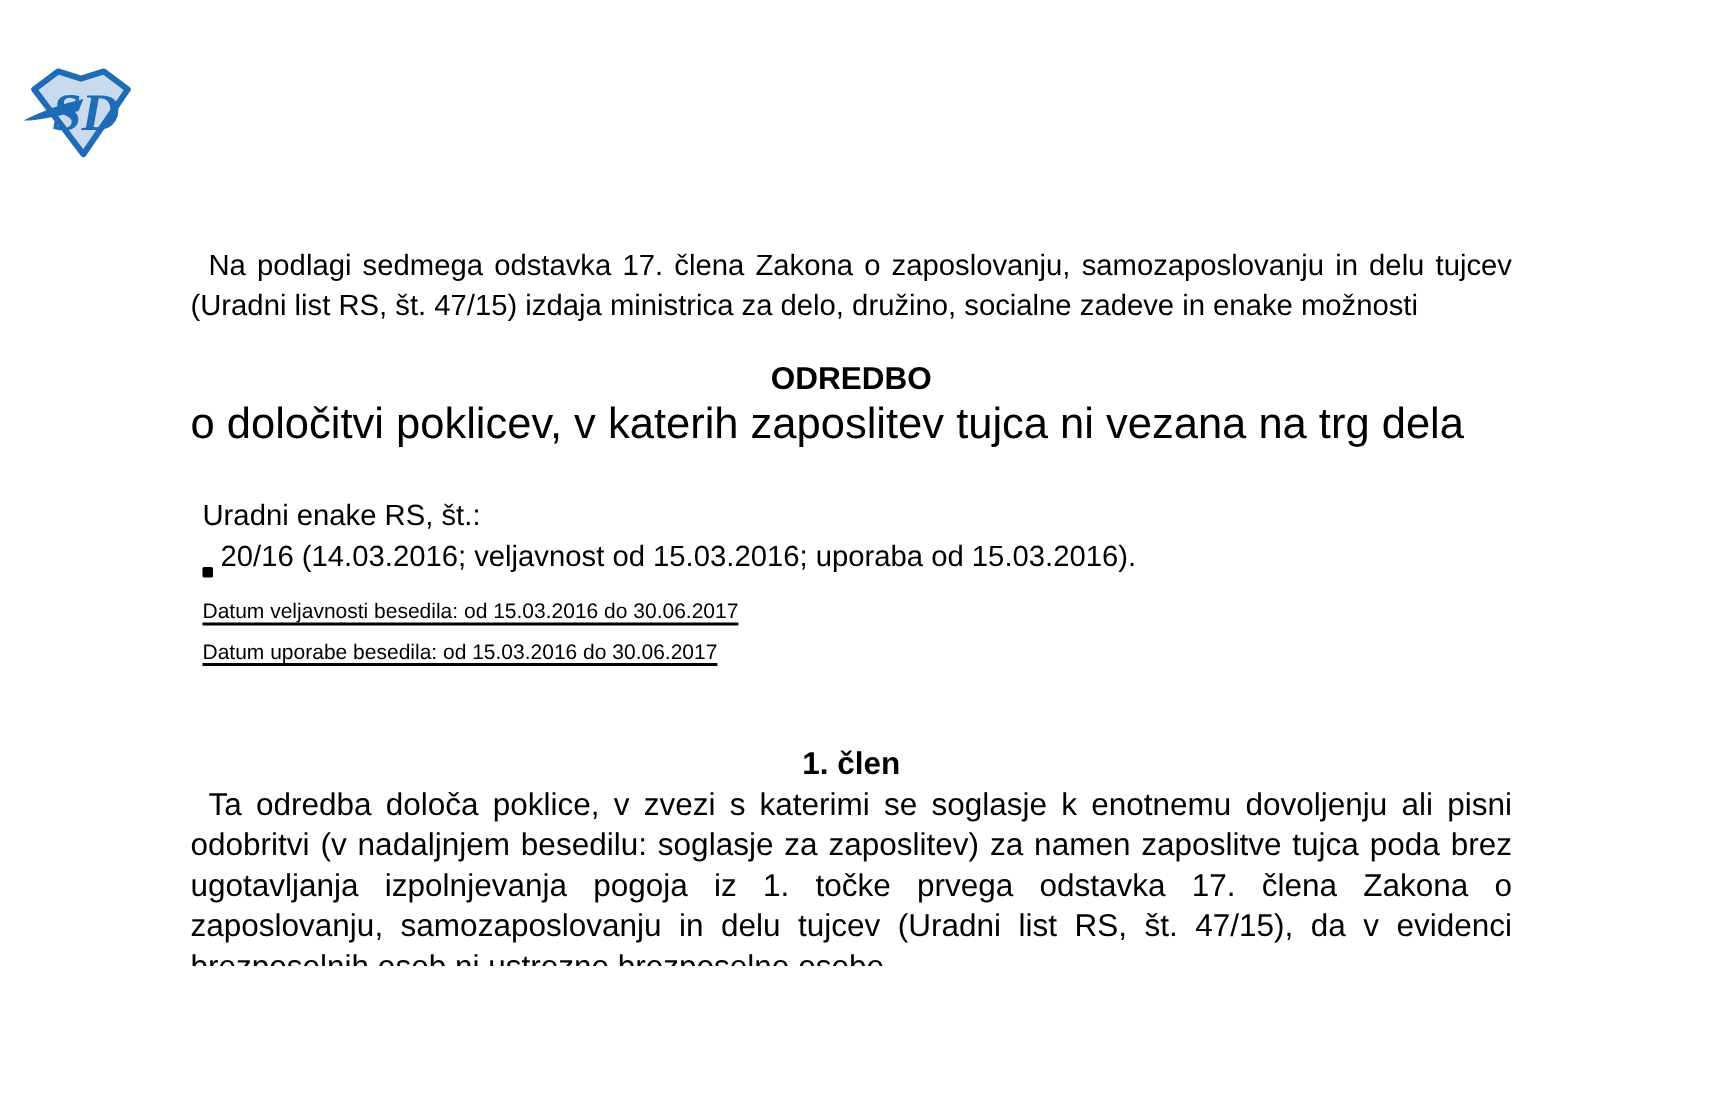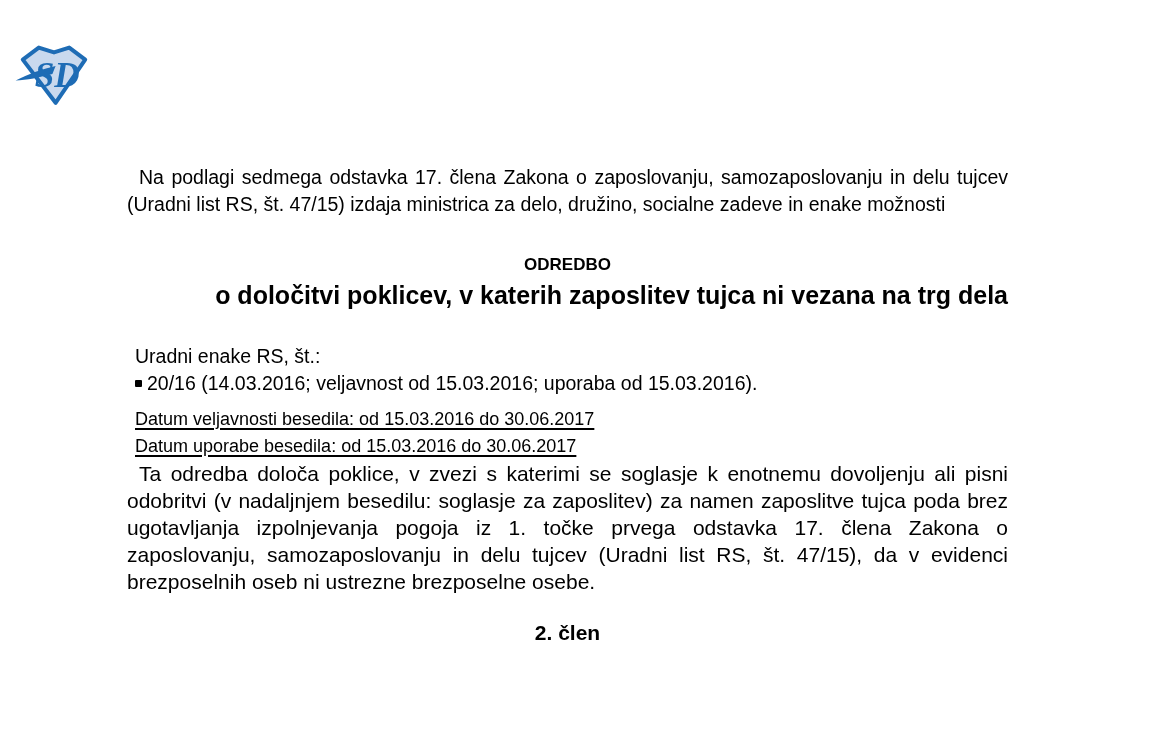--- a/index.html
+++ b/index.html
@@ -27,55 +27,55 @@
     width: 881px;
   }
   .intro {
     margin-top: 164px;
     font-size: 19.5px;
     line-height: 27px;
     text-align: justify;
     text-indent: 12px;
   }
   .doc-title {
-    margin-top: 31px;
-    font-size: 17px;
+    margin-top: 19px;
+    font-size: 21px;
     font-weight: bold;
     line-height: 31px;
     text-align: center;
   }
   .doc-subtitle {
-    font-size: 25px;
-    font-weight: bold;
+    font-size: 29px;
+    font-weight: normal;
     line-height: 31px;
-    text-align: right;
+    text-align: left;
   }
   .meta {
     margin-top: 32px;
     padding-left: 8px;
     font-size: 19.5px;
     line-height: 27px;
   }
   .gazette-item {
     display: flex;
-    align-items: center;
+    align-items: flex-end;
   }
   .bullet {
     display: inline-block;
     width: 7px;
     height: 7px;
     background: #000000;
     border-radius: 1px;
     margin-right: 5px;
     flex: 0 0 auto;
   }
   .dates {
     margin-top: 9px;
     padding-left: 8px;
-    font-size: 18px;
+    font-size: 14px;
     line-height: 27px;
   }
   .validity-line {
     text-decoration: underline;
     text-decoration-thickness: 2px;
     text-underline-offset: 3px;
   }
   .usage-line {
     font-weight: normal;
     text-decoration: underline;
@@ -127,19 +127,20 @@
         <span class="bullet"></span>
         <span>20/16 (14.03.2016; veljavnost od 15.03.2016; uporaba od 15.03.2016).</span>
       </div>
     </div>
 
     <div class="dates">
       <div class="validity-line">Datum veljavnosti besedila: od 15.03.2016 do 30.06.2017</div>
       <div class="usage-line">Datum uporabe besedila: od 15.03.2016 do 30.06.2017</div>
     </div>
 
+    <h3 class="article-heading first">1. člen</h3>
 
     <p class="article-body">Ta odredba določa poklice, v zvezi s katerimi se soglasje k enotnemu dovoljenju ali pisni odobritvi (v nadaljnjem besedilu: soglasje za zaposlitev) za namen zaposlitve tujca poda brez ugotavljanja izpolnjevanja pogoja iz 1. točke prvega odstavka 17. člena Zakona o zaposlovanju, samozaposlovanju in delu tujcev (Uradni list RS, št. 47/15), da v evidenci brezposelnih oseb ni ustrezne brezposelne osebe.</p>
 
     <h3 class="article-heading second">2. člen</h3>
 
   </div>
 </div>
 
 </body></html>

